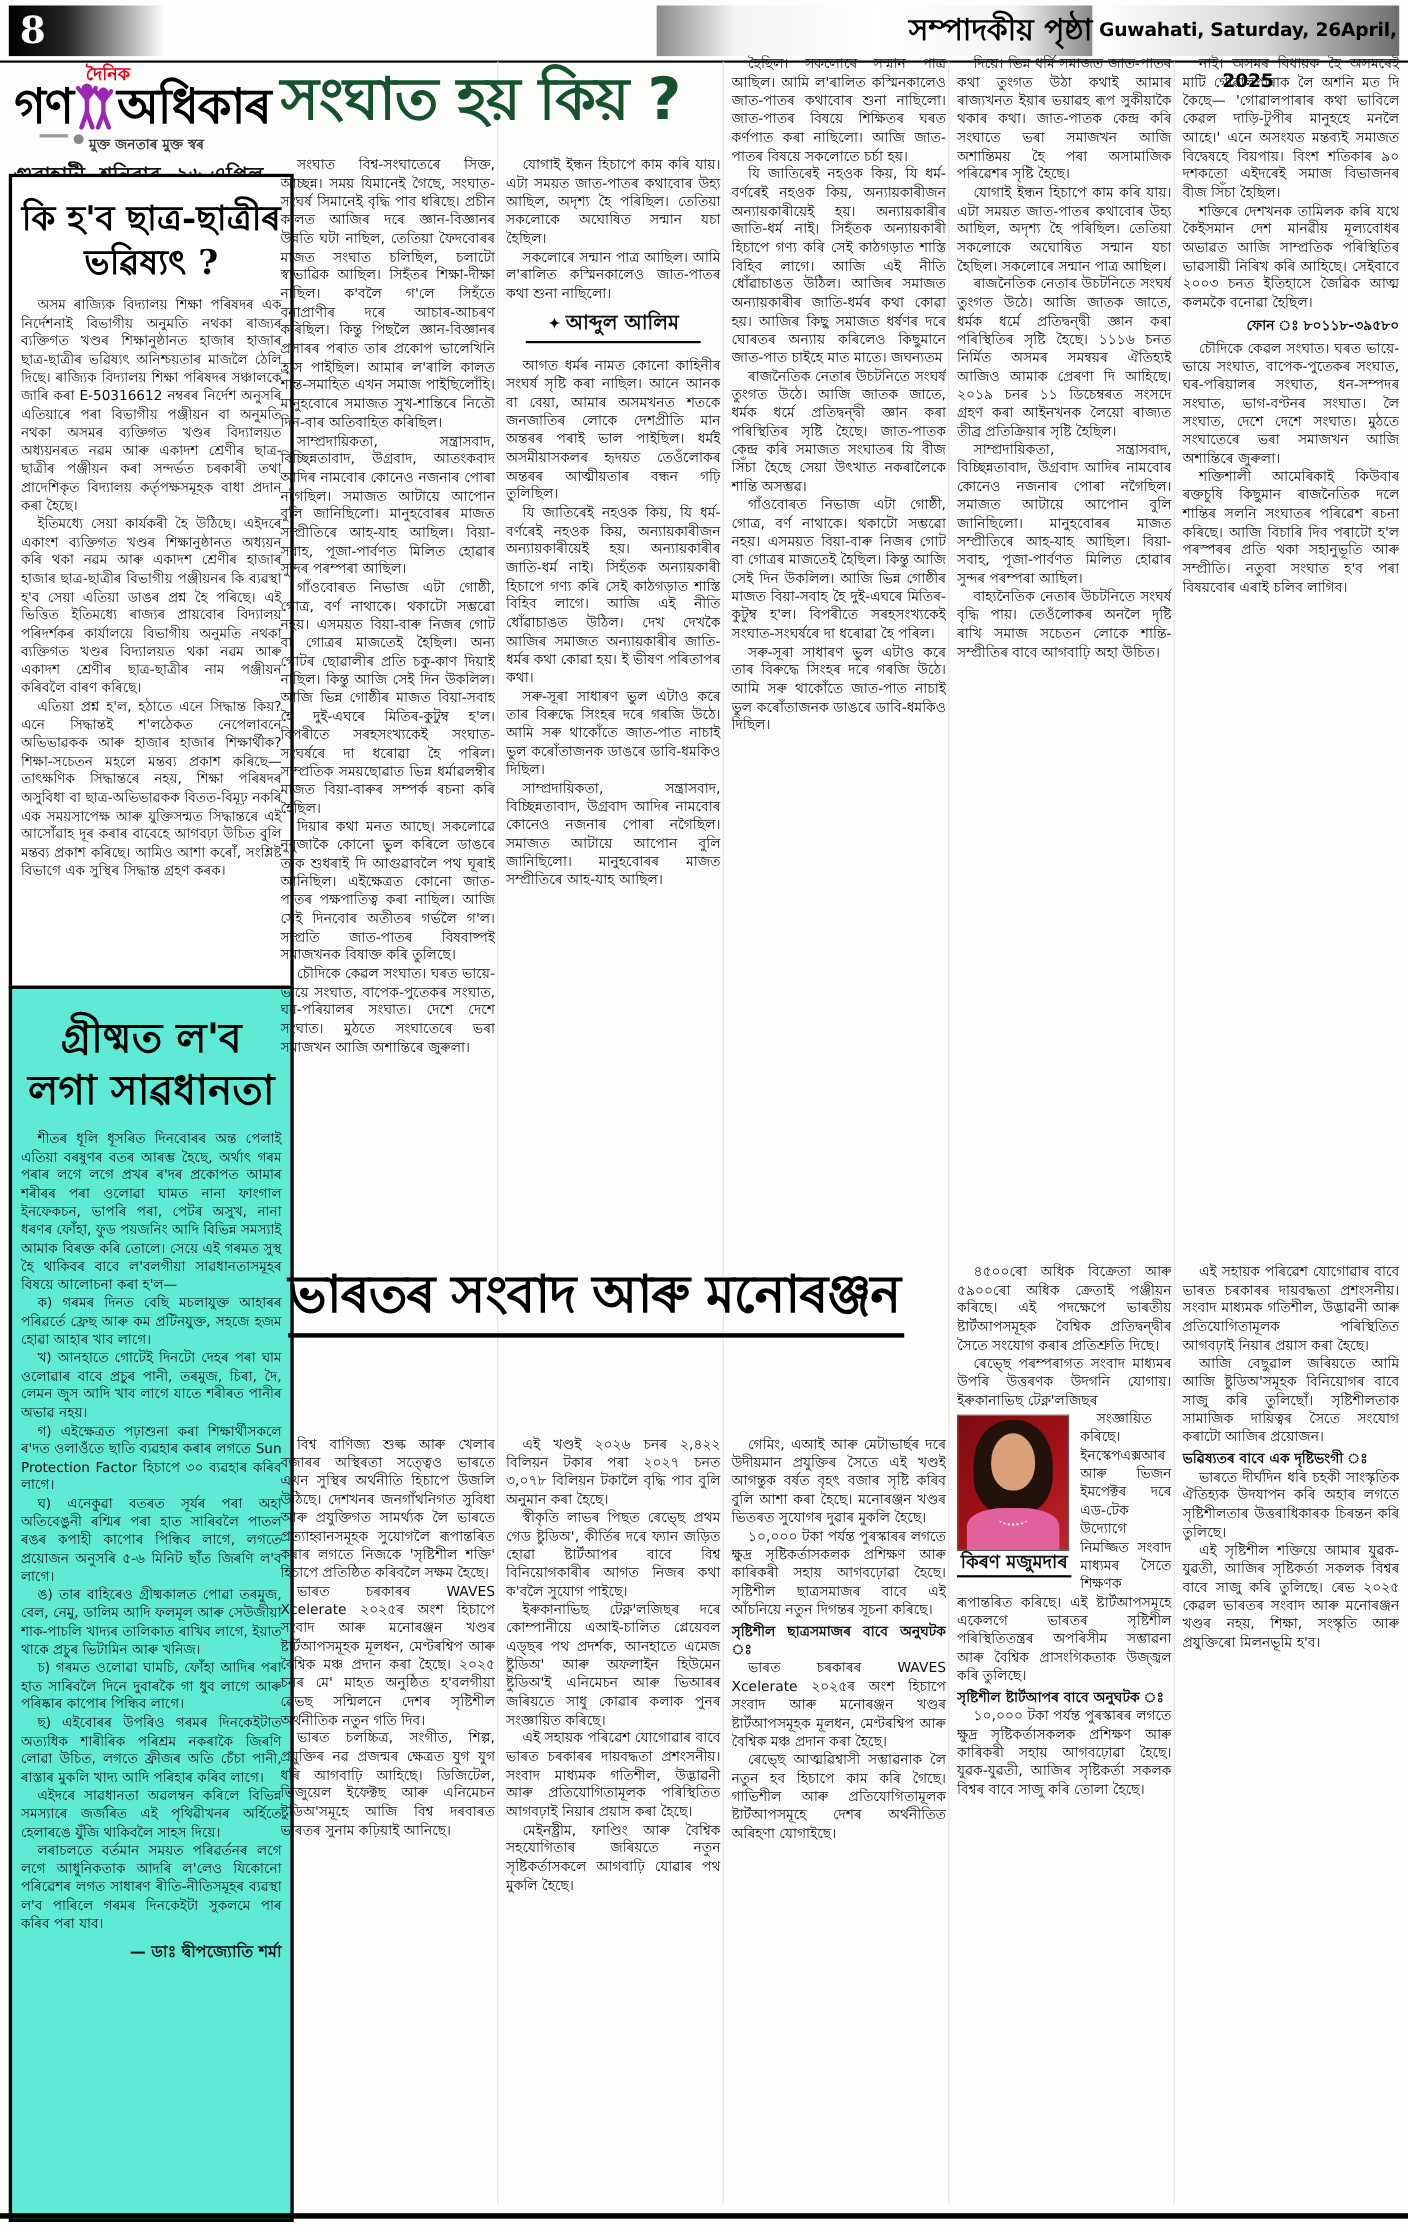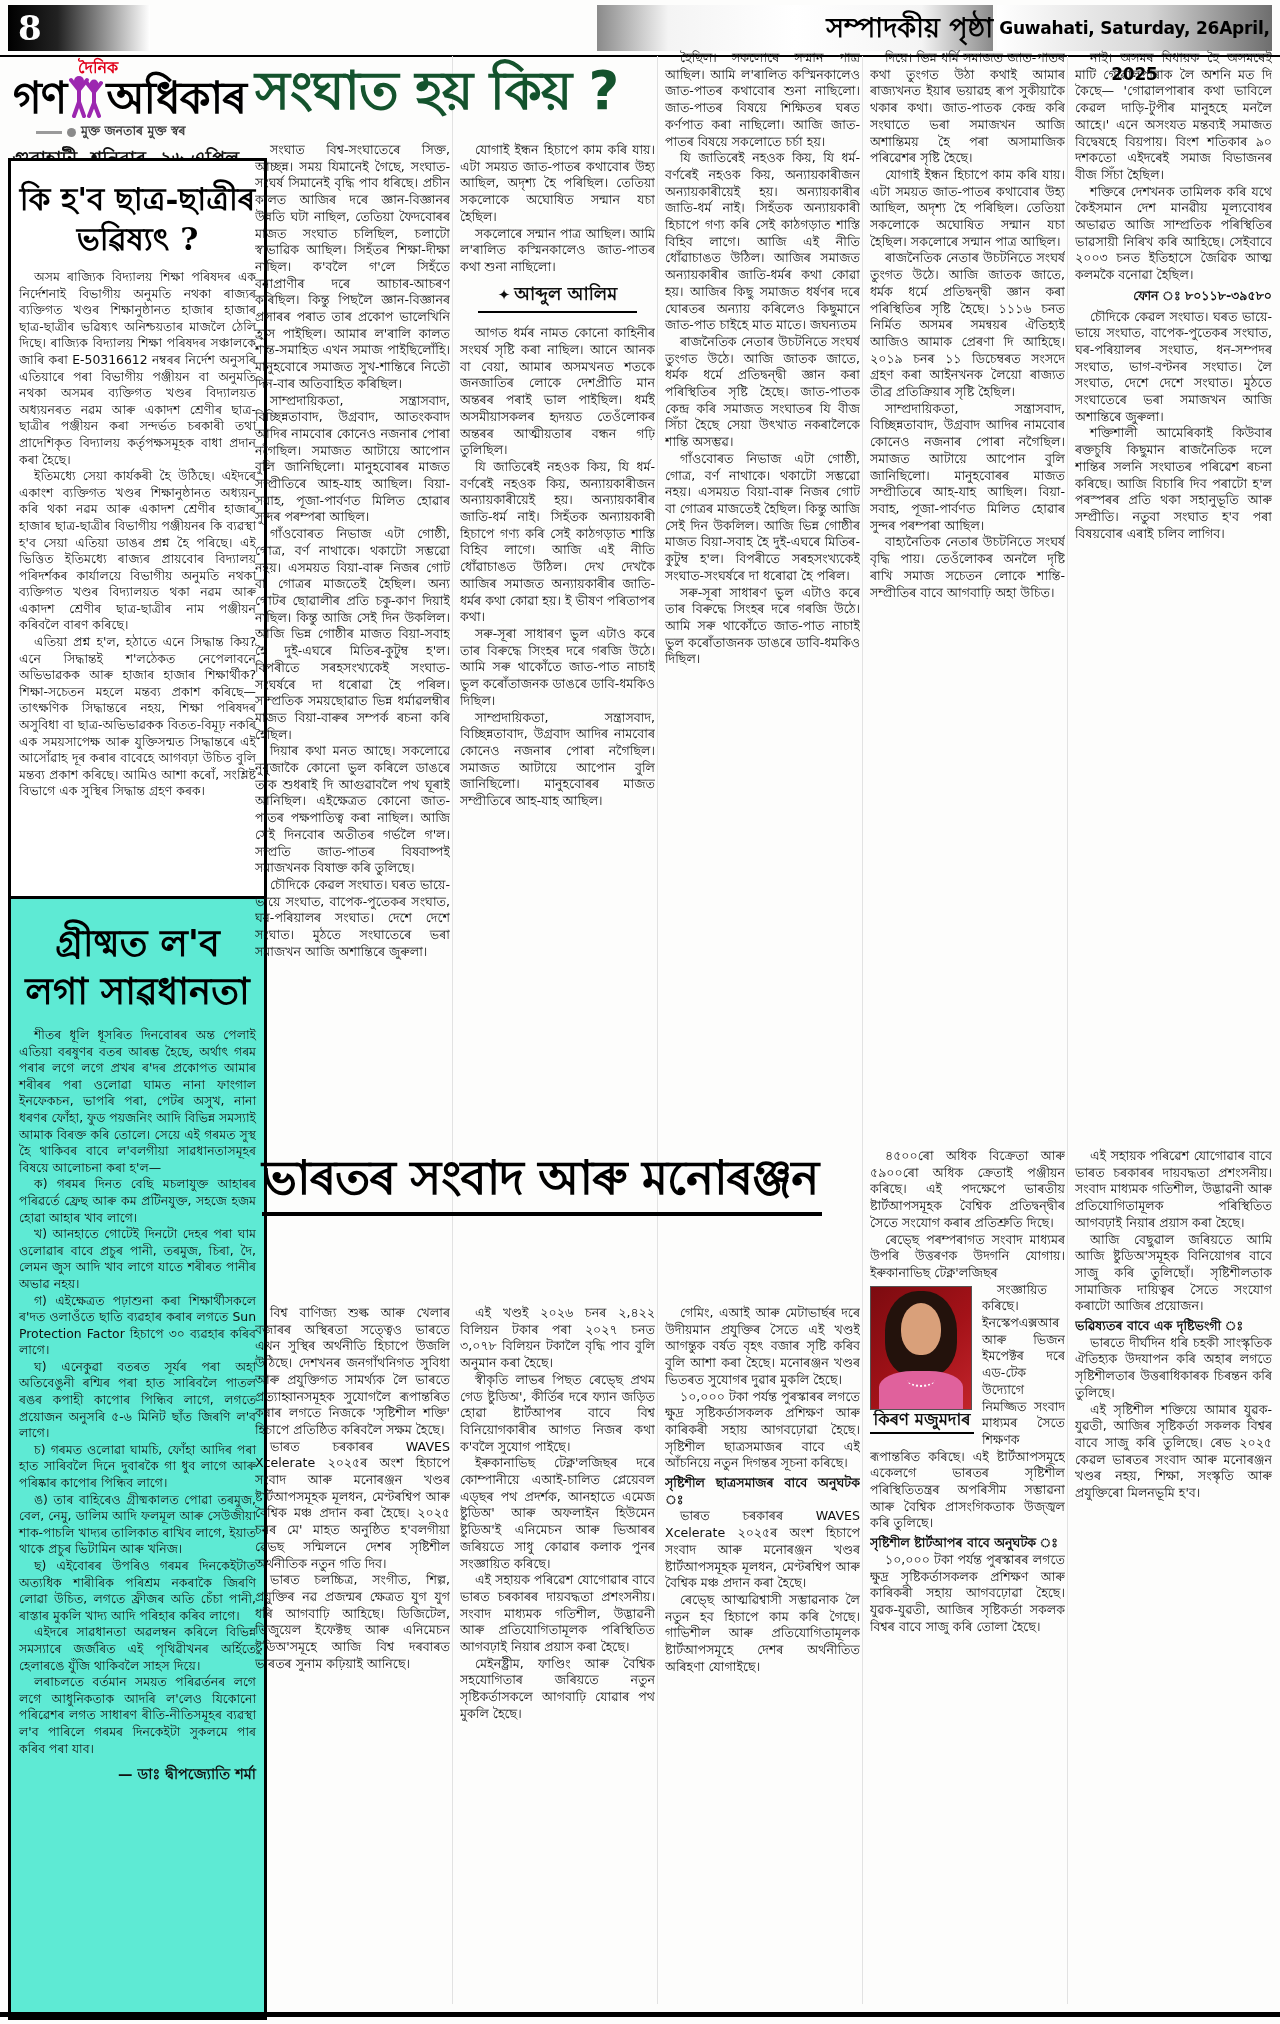--- a/index.html
+++ b/index.html
@@ -26,21 +26,21 @@
     font-size:17px;font-weight:800;line-height:46px;color:#000;letter-spacing:-0.2px;
   }
   .hdr-rule{position:absolute;left:0;top:55px;width:1280px;height:2px;background:#000;}
   .bottom-rule{position:absolute;left:0;top:2012px;width:1280px;height:5px;background:#000;}
 
   
   .masthead{position:absolute;left:8px;top:60px;width:243px;}
   .mh-daily{color:#e10019;font-weight:800;font-size:16px;margin-left:70px;line-height:16px;}
   .mh-brand{display:flex;align-items:center;justify-content:center;gap:3px;margin-top:-2px;}
   .mh-word{font-size:44px;font-weight:900;line-height:48px;color:#000;letter-spacing:-1px;}
-  .mh-tagline{display:flex;align-items:center;gap:5px;margin:0 0 2px 28px;}
+  .mh-tagline{display:flex;align-items:flex-start;gap:5px;margin:0 0 2px 28px;}
   .mh-tagline .dash{width:26px;height:3px;background:#9a9a9a;}
   .mh-tagline .dot{width:9px;height:9px;border-radius:50%;background:#8a8a8a;}
   .mh-tagline .tg{font-size:12.5px;font-weight:800;color:#3c3c3c;}
   .mh-date{font-size:19px;font-weight:800;text-align:center;margin-top:2px;}
 
   
   .lbox{position:absolute;left:8px;width:237px;border:3px solid #000;padding:12px 8px;box-sizing:content-box;overflow:hidden;}
   .lbox1{top:158px;height:712px;background:#fff;}
   .lbox2{top:896px;height:1094px;background:#5eead4;}
   .lbox-title{font-family:"DejaVu Serif","Liberation Serif",serif;font-weight:800;text-align:center;color:#000;}
@@ -143,22 +143,22 @@
   <div class="lbox-title">
     <span>গ্ৰীষ্মত ল'ব</span><br>
     <span>লগা সাৱধানতা</span>
   </div>
   <div>
       <p class="para body">শীতৰ ধূলি ধূসৰিত দিনবোৰৰ অন্ত পেলাই এতিয়া বৰষুণৰ বতৰ আৰম্ভ হৈছে, অৰ্থাৎ গৰম পৰাৰ লগে লগে প্ৰখৰ ৰ'দৰ প্ৰকোপত আমাৰ শৰীৰৰ পৰা ওলোৱা ঘামত নানা ফাংগাল ইনফেকচন, ভাপৰি পৰা, পেটৰ অসুখ, নানা ধৰণৰ ফোঁহা, ফুড পয়জনিং আদি বিভিন্ন সমস্যাই আমাক বিৰক্ত কৰি তোলে। সেয়ে এই গৰমত সুস্থ হৈ থাকিবৰ বাবে ল'বলগীয়া সাৱধানতাসমূহৰ বিষয়ে আলোচনা কৰা হ'ল—</p>
       <p class="para body">ক) গৰমৰ দিনত বেছি মচলাযুক্ত আহাৰৰ পৰিৱৰ্তে ফ্ৰেছ আৰু কম প্ৰটিনযুক্ত, সহজে হজম হোৱা আহাৰ খাব লাগে।</p>
       <p class="para body">খ) আনহাতে গোটেই দিনটো দেহৰ পৰা ঘাম ওলোৱাৰ বাবে প্ৰচুৰ পানী, তৰমুজ, চিৰা, দৈ, লেমন জুস আদি খাব লাগে যাতে শৰীৰত পানীৰ অভাৱ নহয়।</p>
       <p class="para body">গ) এইক্ষেত্ৰত পঢ়াশুনা কৰা শিক্ষাৰ্থীসকলে ৰ'দত ওলাওঁতে ছাতি ব্যৱহাৰ কৰাৰ লগতে Sun Protection Factor হিচাপে ৩০ ব্যৱহাৰ কৰিব লাগে।</p>
       <p class="para body">ঘ) এনেকুৱা বতৰত সূৰ্যৰ পৰা অহা অতিবেঙুনী ৰশ্মিৰ পৰা হাত সাৰিবলৈ পাতল ৰঙৰ কপাহী কাপোৰ পিন্ধিব লাগে, লগতে প্ৰয়োজন অনুসৰি ৫-৬ মিনিট ছাঁত জিৰণি ল'ব লাগে।</p>
+      <p class="para body">ঙ) তাৰ বাহিৰেও গ্ৰীষ্মকালত পোৱা তৰমুজ, বেল, নেমু, ডালিম আদি ফলমূল আৰু সেউজীয়া শাক-পাচলি খাদ্যৰ তালিকাত ৰাখিব লাগে, ইয়াত থাকে প্ৰচুৰ ভিটামিন আৰু খনিজ।</p>
       <p class="para body">চ) গৰমত ওলোৱা ঘামচি, ফোঁহা আদিৰ পৰা হাত সাৰিবলৈ দিনে দুবাৰকৈ গা ধুব লাগে আৰু পৰিষ্কাৰ কাপোৰ পিন্ধিব লাগে।</p>
-      <p class="para body">ঙ) তাৰ বাহিৰেও গ্ৰীষ্মকালত পোৱা তৰমুজ, বেল, নেমু, ডালিম আদি ফলমূল আৰু সেউজীয়া শাক-পাচলি খাদ্যৰ তালিকাত ৰাখিব লাগে, ইয়াত থাকে প্ৰচুৰ ভিটামিন আৰু খনিজ।</p>
       <p class="para body">ছ) এইবোৰৰ উপৰিও গৰমৰ দিনকেইটাত অত্যধিক শাৰীৰিক পৰিশ্ৰম নকৰাকৈ জিৰণি লোৱা উচিত, লগতে ফ্ৰীজৰ অতি চেঁচা পানী, ৰাস্তাৰ মুকলি খাদ্য আদি পৰিহাৰ কৰিব লাগে।</p>
       <p class="para body">এইদৰে সাৱধানতা অৱলম্বন কৰিলে বিভিন্ন সমস্যাৰে জৰ্জৰিত এই পৃথিৱীখনৰ অৰ্হিতে হেলাৰঙে যুঁজি থাকিবলৈ সাহস দিয়ে।</p>
       <p class="para body">লৰাচলতে বৰ্তমান সময়ত পৰিৱৰ্তনৰ লগে লগে আধুনিকতাক আদৰি ল'লেও যিকোনো পৰিৱেশৰ লগত সাধাৰণ ৰীতি-নীতিসমূহৰ ব্যৱস্থা ল'ব পাৰিলে গৰমৰ দিনকেইটা সুকলমে পাৰ কৰিব পৰা যাব।</p>
     </div>
   <div class="signature">— ডাঃ দ্বীপজ্যোতি শৰ্মা</div>
 </div>
 
 <div class="a1-headline">সংঘাত হয় কিয় ?</div>
 
 <div class="col" style="left:255px;top:142px;width:195px;height:990px;">

